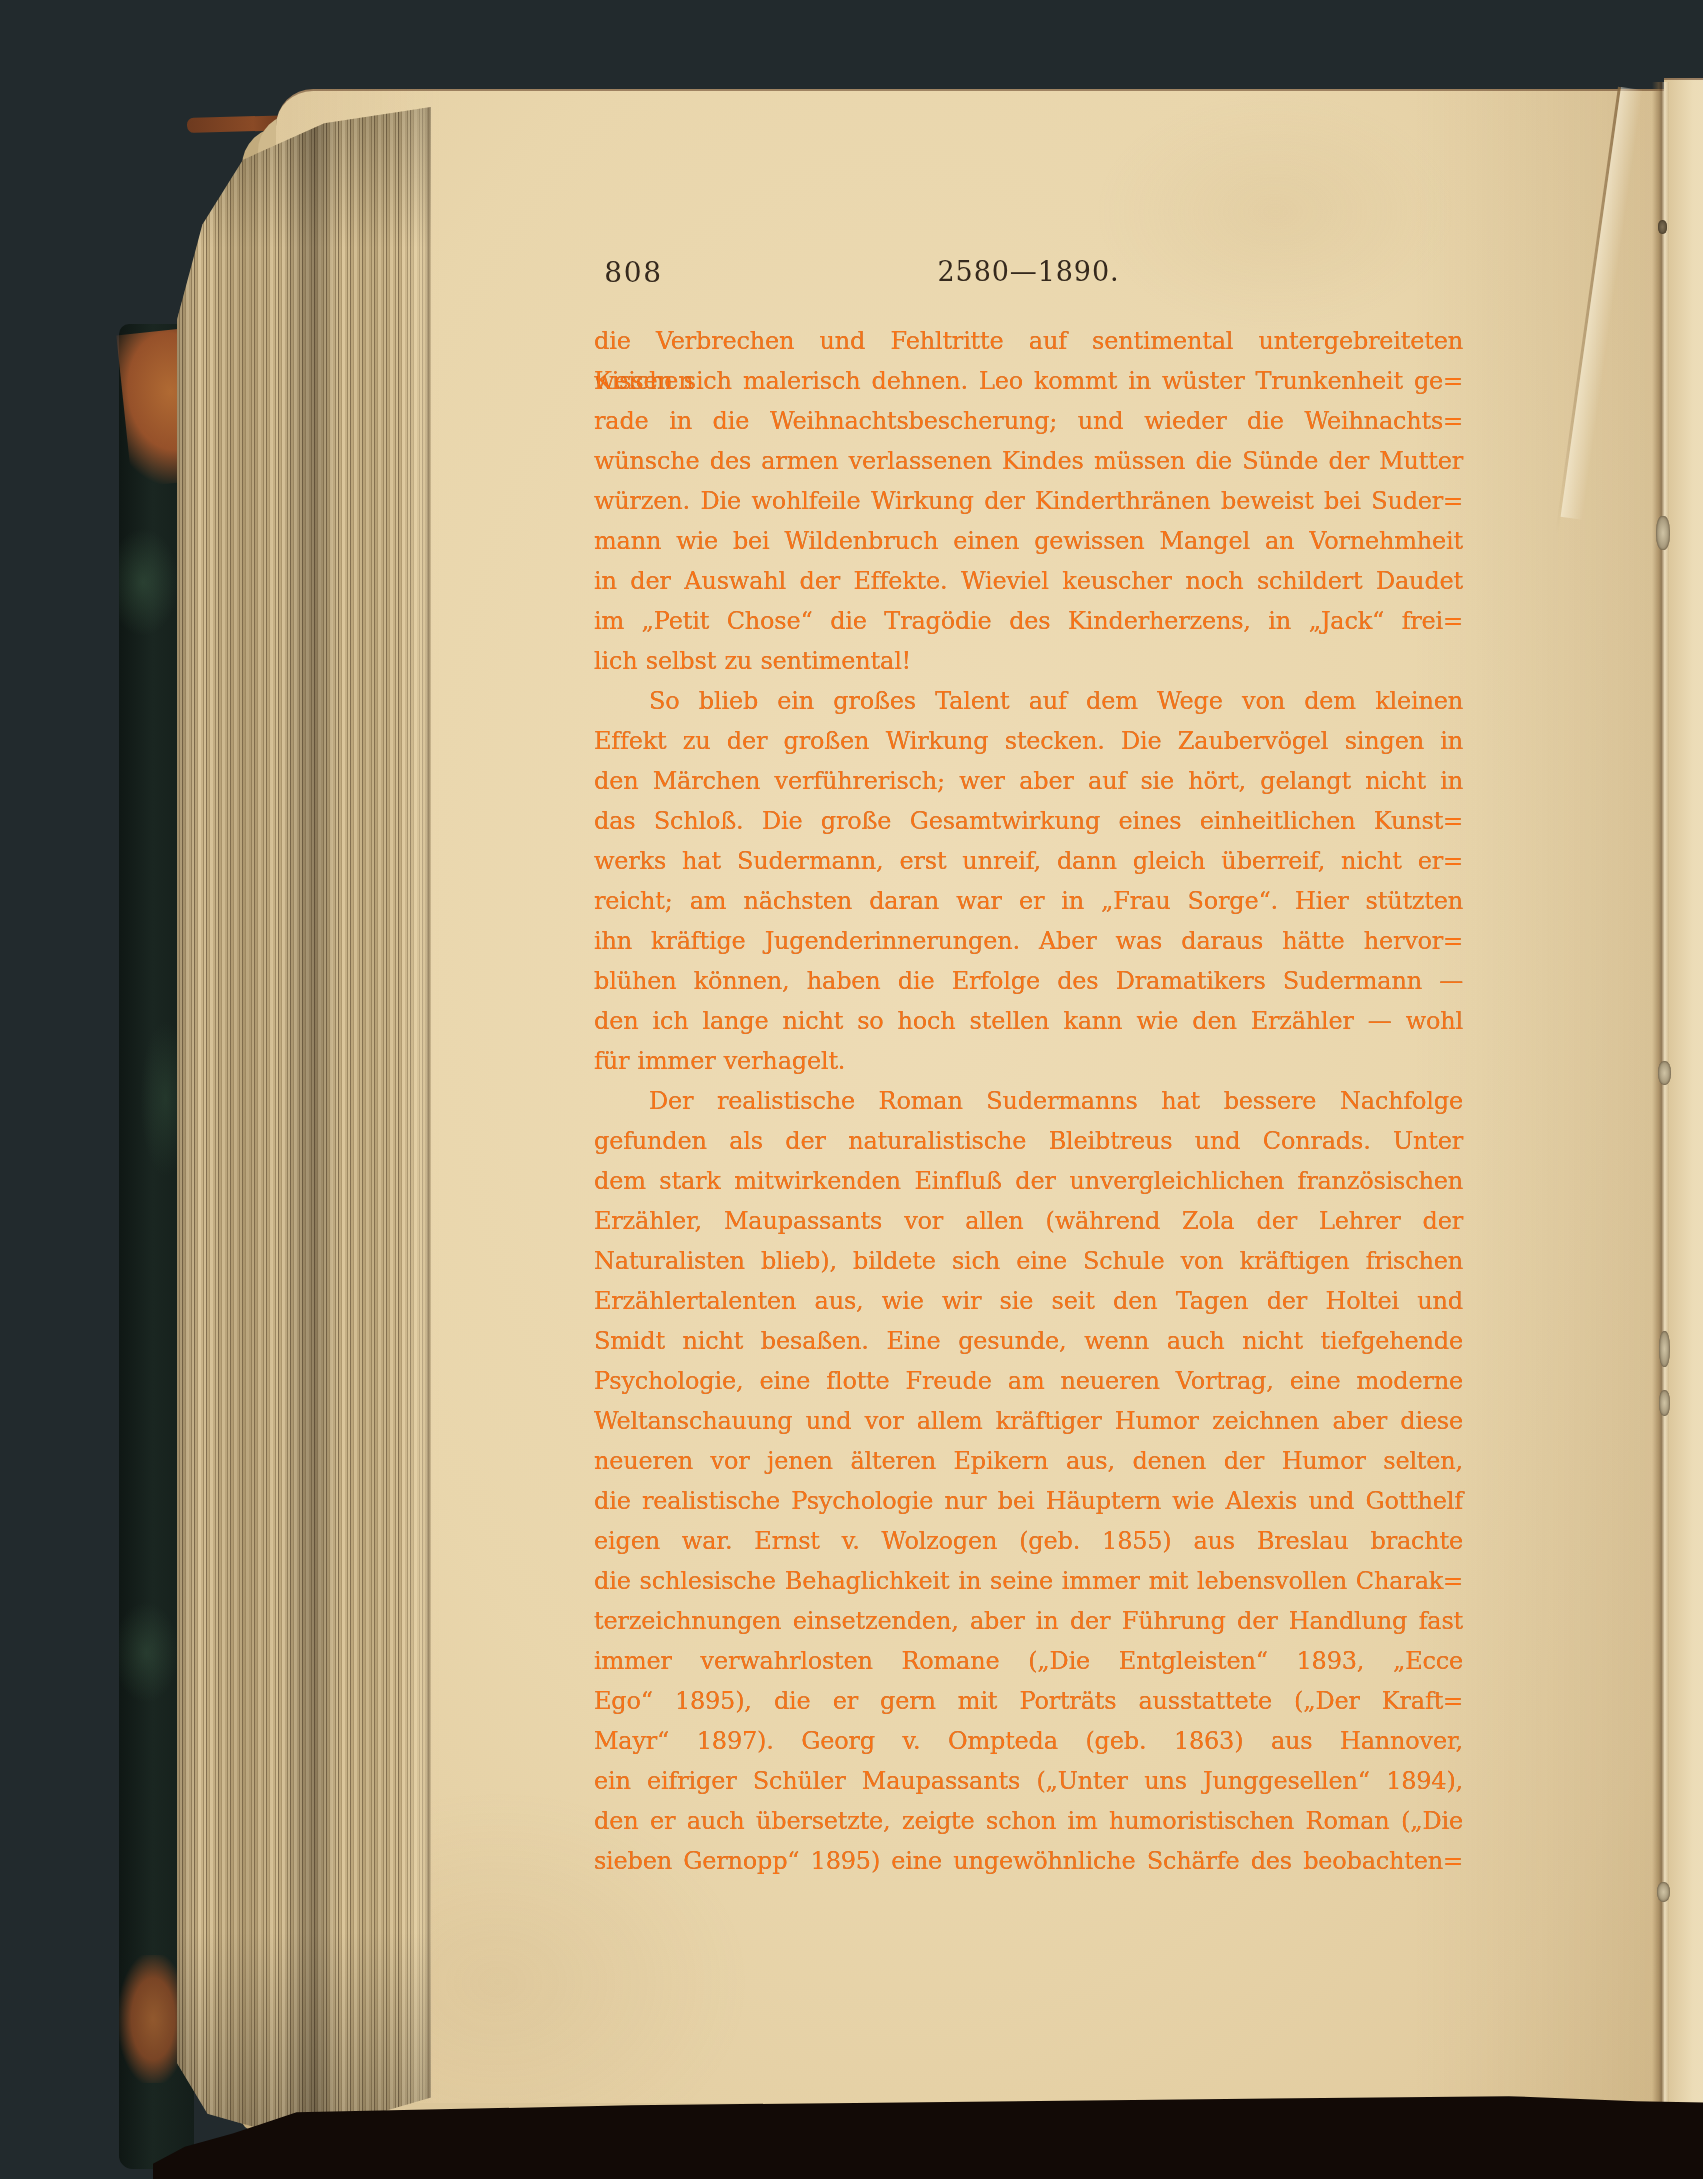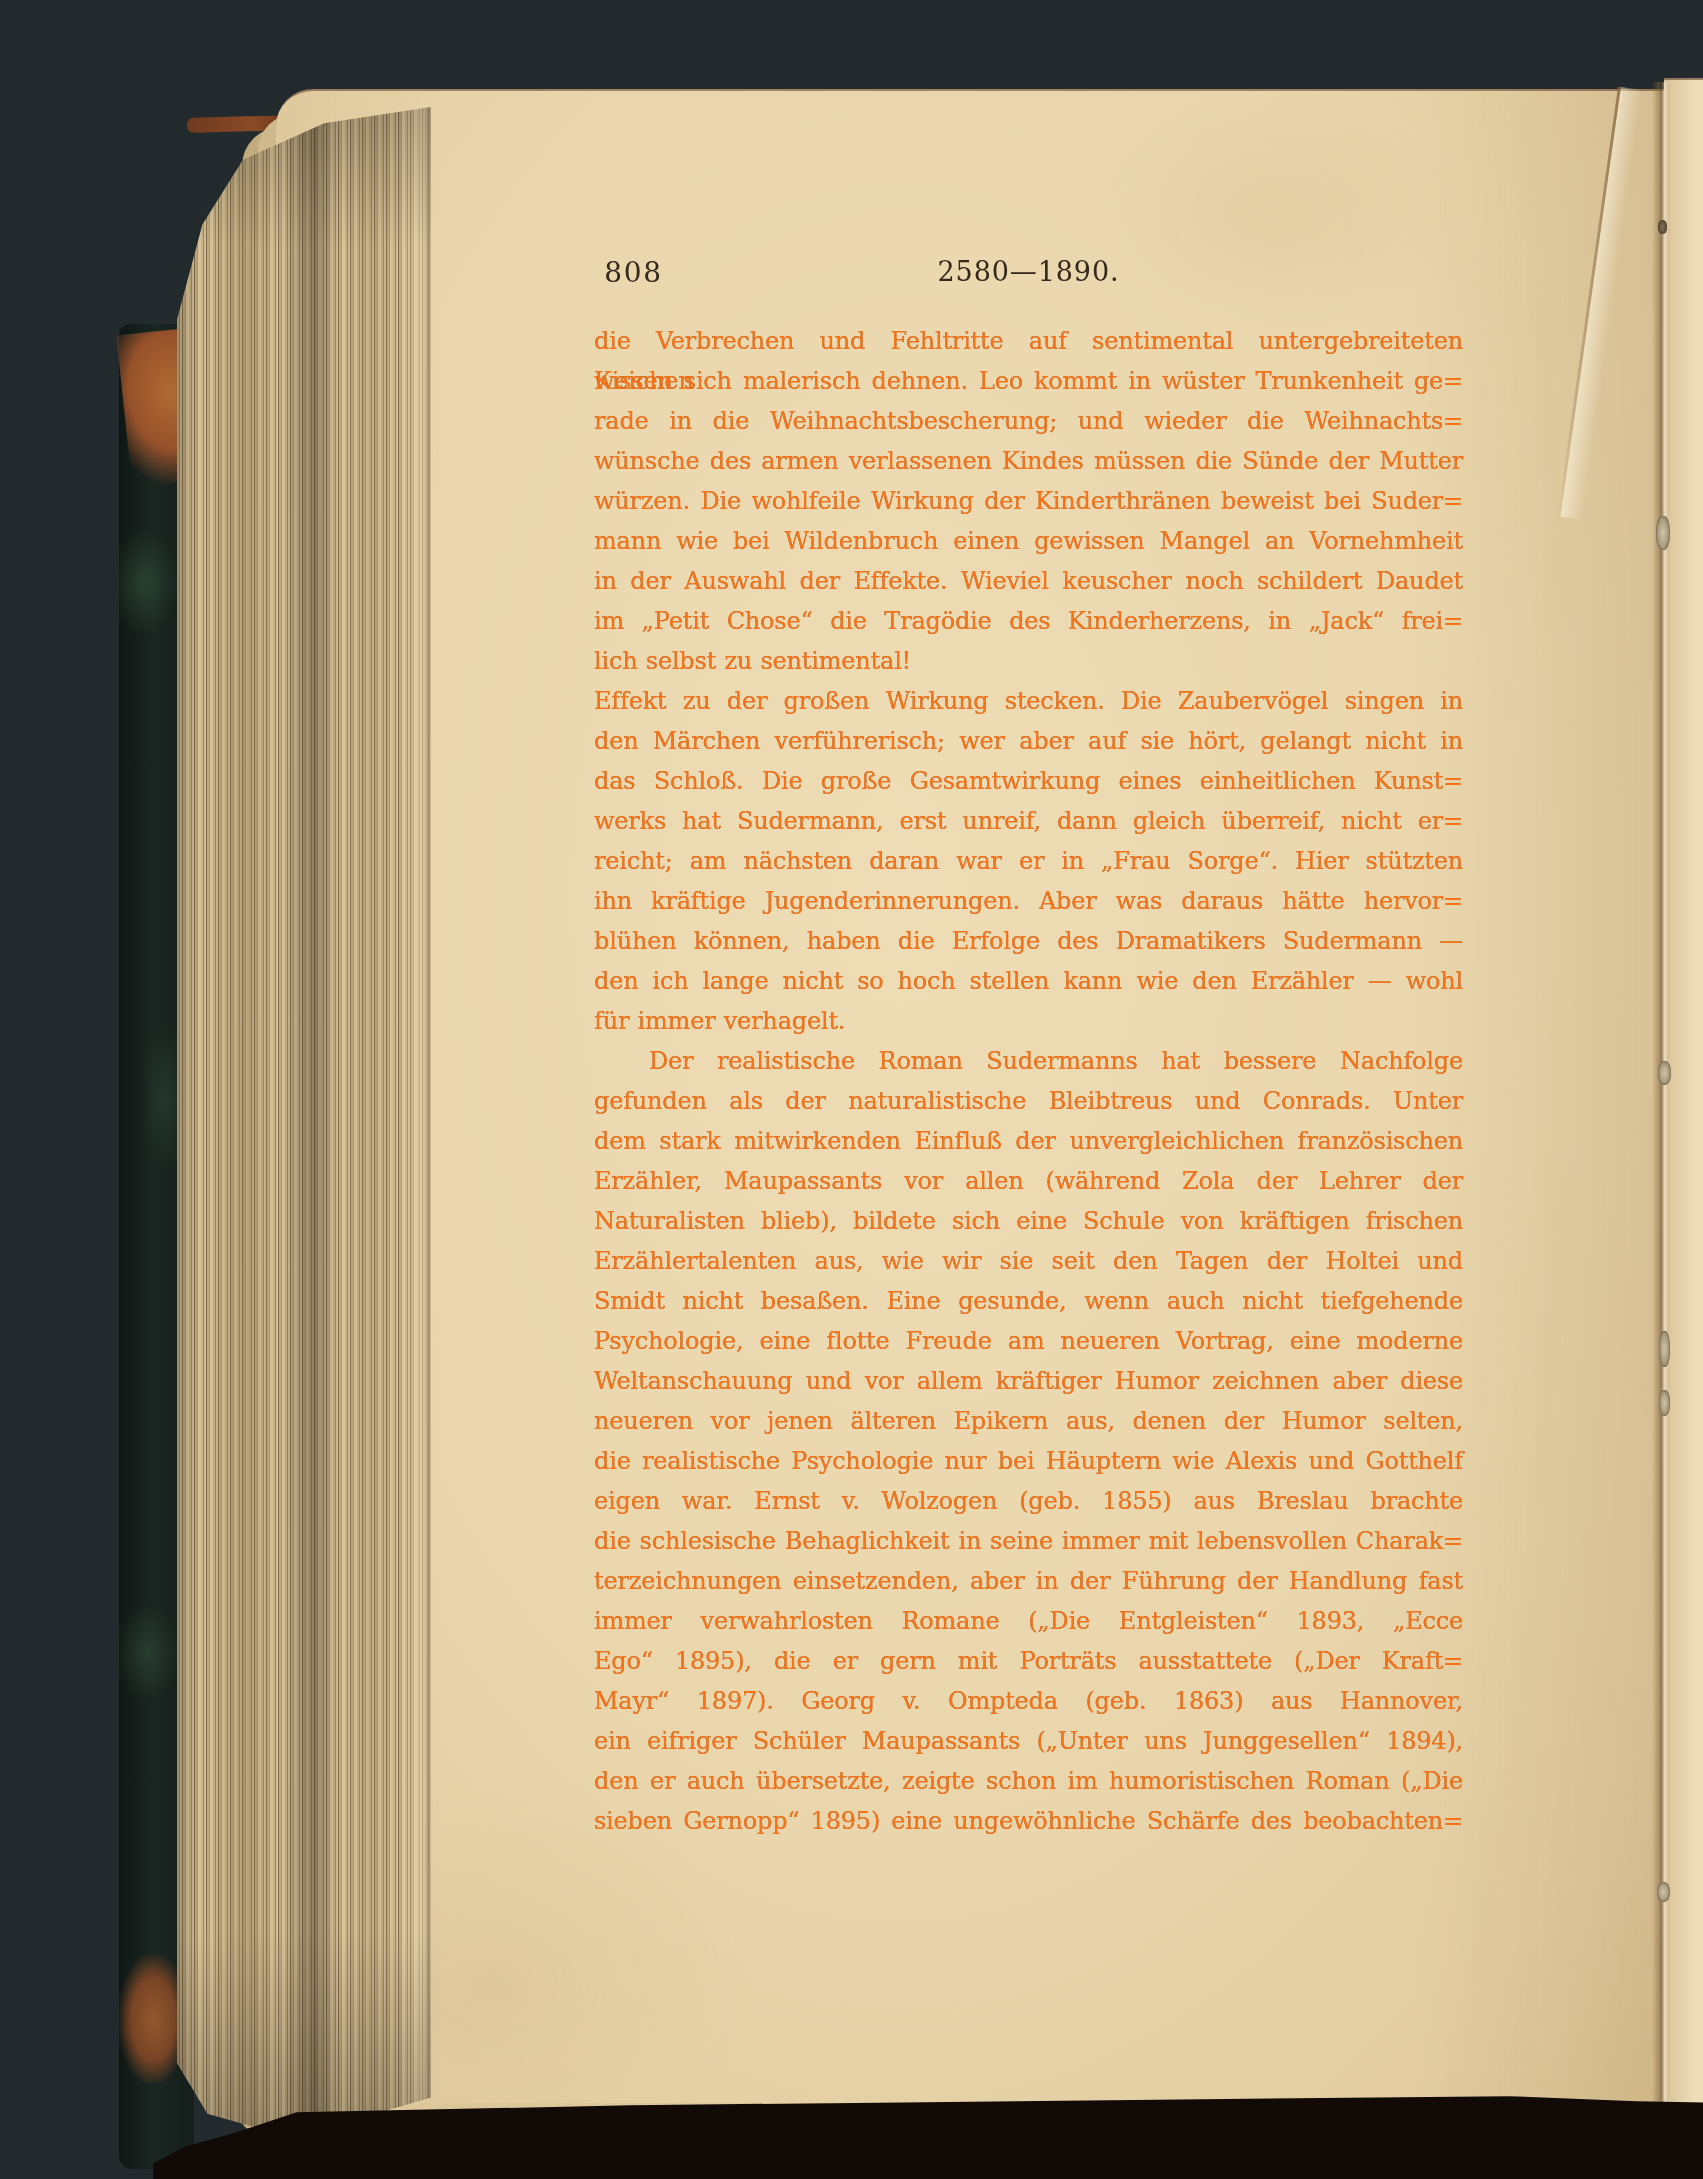--- a/index.html
+++ b/index.html
@@ -186,20 +186,21 @@
       <div class="text-line">würzen. Die wohlfeile Wirkung der Kinderthränen beweist bei Suder=</div>
 
       <div class="text-line">mann wie bei Wildenbruch einen gewissen Mangel an Vornehmheit</div>
 
       <div class="text-line">in der Auswahl der Effekte. Wieviel keuscher noch schildert Daudet</div>
 
       <div class="text-line">im „Petit Chose“ die Tragödie des Kinderherzens, in „Jack“ frei=</div>
 
       <div class="text-line para-end">lich selbst zu sentimental!</div>
 
+      <div class="text-line indent">So blieb ein großes Talent auf dem Wege von dem kleinen</div>
 
       <div class="text-line">Effekt zu der großen Wirkung stecken. Die Zaubervögel singen in</div>
 
       <div class="text-line">den Märchen verführerisch; wer aber auf sie hört, gelangt nicht in</div>
 
       <div class="text-line">das Schloß. Die große Gesamtwirkung eines einheitlichen Kunst=</div>
 
       <div class="text-line">werks hat Sudermann, erst unreif, dann gleich überreif, nicht er=</div>
 
       <div class="text-line">reicht; am nächsten daran war er in „Frau Sorge“. Hier stützten</div>

